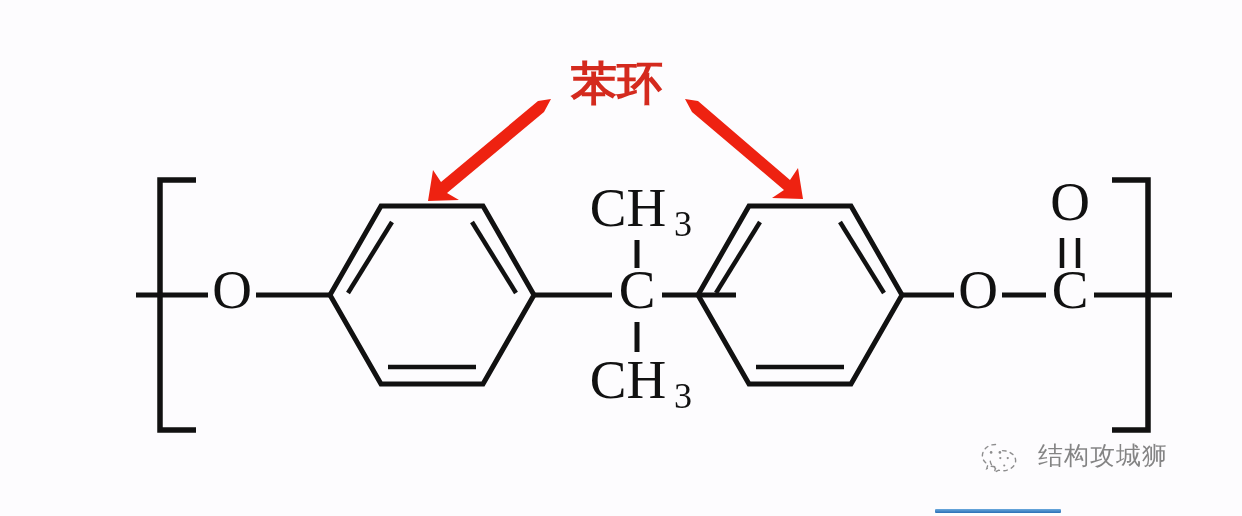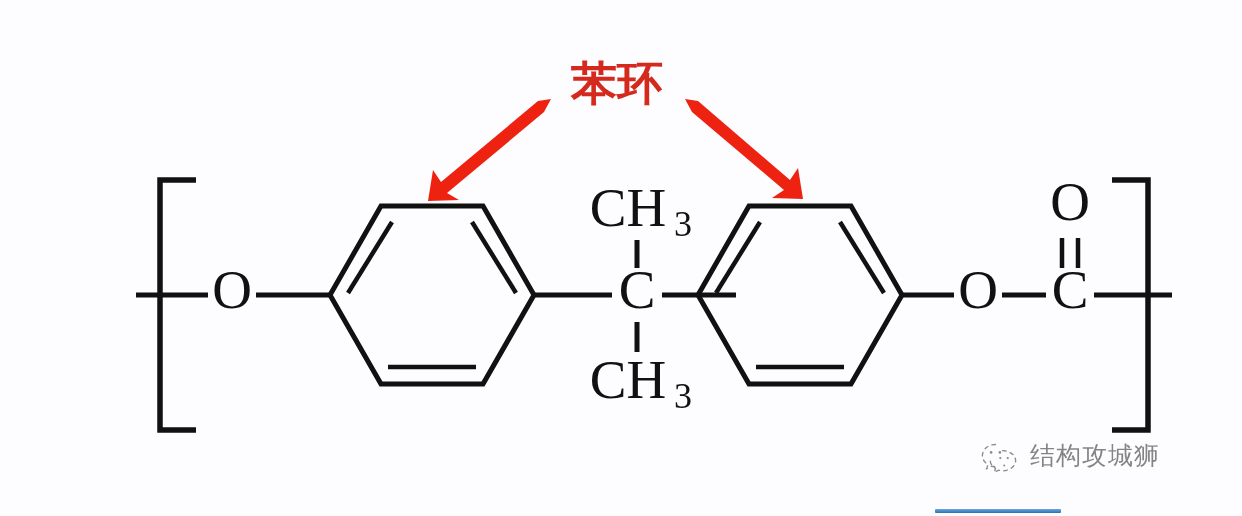--- a/index.html
+++ b/index.html
@@ -26,21 +26,21 @@
     left: 0; top: 0;
     width: 1242px;
     height: 516px;
   }
   .wm {
     position: absolute;
     left: 978px;
     top: 434px;
     display: flex;
     align-items: center;
-    gap: 10px;
+    gap: 18px;
     opacity: 0.62;
   }
   .wm-label {
     font-family: "DejaVu Sans", sans-serif;
     font-size: 25px;
     color: #3b3b3b;
     letter-spacing: 1px;
     font-weight: 500;
     white-space: nowrap;
   }

